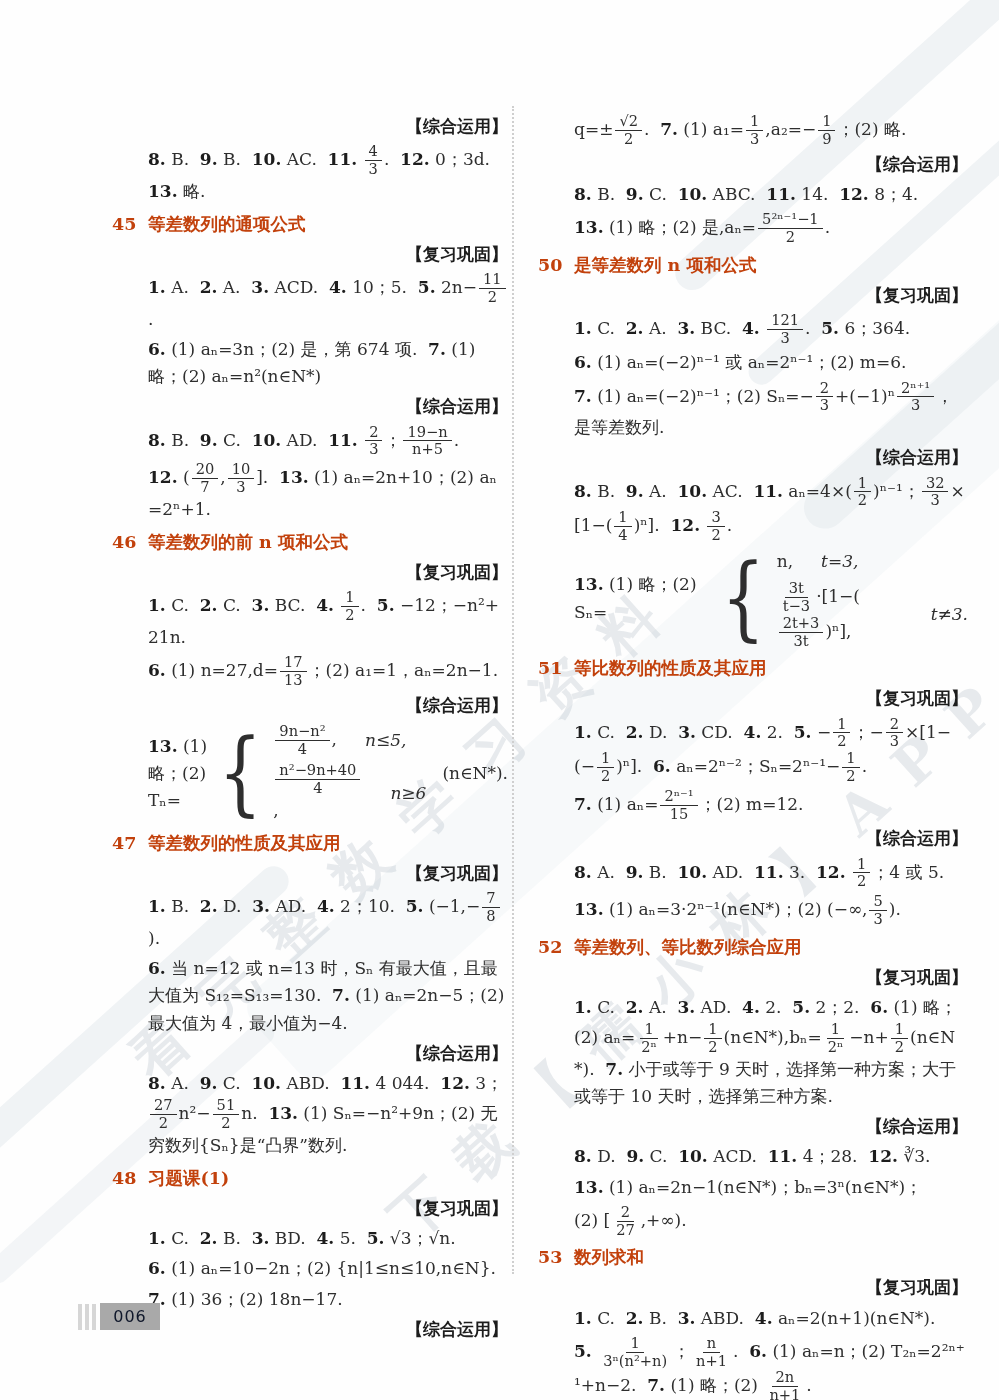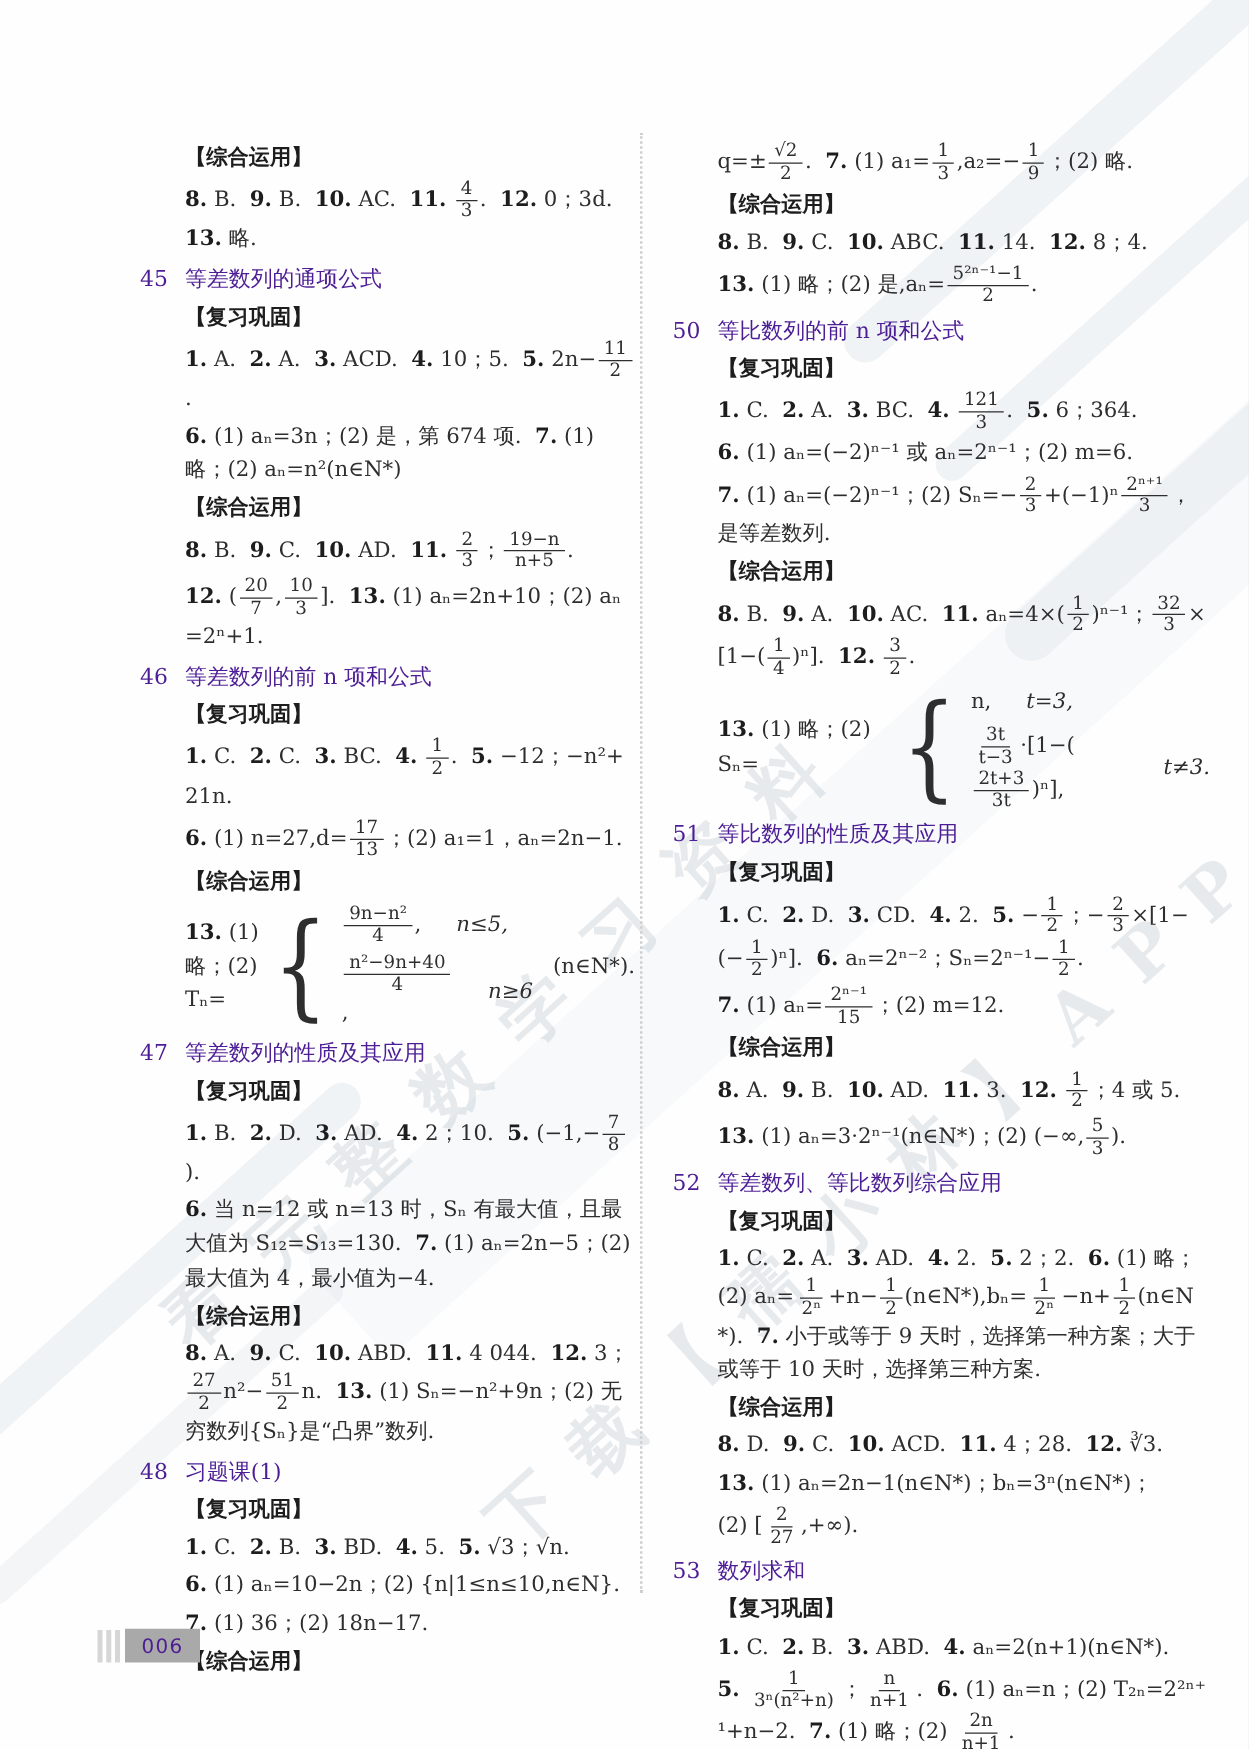--- a/index.html
+++ b/index.html
@@ -16,43 +16,43 @@
   .wm{position:absolute;z-index:1;color:rgba(138,156,170,0.20);font-weight:700;
       white-space:nowrap;transform:rotate(-42deg);transform-origin:left center;pointer-events:none;}
   .wm1{left:140px;top:1030px;font-size:56px;letter-spacing:34px;}
   .wm2{left:400px;top:1190px;font-size:56px;letter-spacing:30px;}
   
   .col{position:absolute;top:110px;z-index:2;font-size:17px;line-height:1.6;}
   .col-left{left:112px;width:396px;}
   .col-right{left:538px;width:430px;}
   .divider{position:absolute;left:512px;top:106px;height:1168px;border-left:2px dotted #cfcfcf;z-index:2;}
   
-  .sec-h{display:flex;font-weight:normal;font-size:17.5px;margin:5px 0 3px 0;color:#4c1d95;}
+  .sec-h{display:flex;font-weight:bold;font-size:17.5px;margin:5px 0 3px 0;color:#c2410c;}
   .sec-num{flex:none;width:36px;}
-  .sec-lab{font-weight:bold;padding-left:36px;margin:3px 0;color:#1d1d1d;}
+  .sec-lab{font-weight:bold;padding-left:36px;margin:3px 0;color:#1d1d1d;text-align:right;}
   .ln{padding-left:36px;margin:3px 0;white-space:pre-wrap;word-break:break-all;}
   b{font-weight:bold;color:#1d1d1d;}
   
   .frac{display:inline-flex;flex-direction:column;align-items:center;vertical-align:middle;
         margin:0 2px;font-size:0.86em;line-height:1.15;}
   .frac .nu{padding:0 4px;border-bottom:1.4px solid #2e2e2e;}
   .frac .de{padding:0 4px;}
   
   .pw{display:flex;align-items:center;padding-left:36px;margin:4px 0;}
   .pw-pre{white-space:pre-wrap;}
   .pw-brace{line-height:0.9;font-weight:400;margin:0 4px 0 2px;transform:scaleX(0.75);display:inline-block;color:#2e2e2e;}
   .pw-rows{display:flex;flex-direction:column;gap:5px;}
   .pw-row{display:flex;align-items:center;}
   .pw-c{margin-left:28px;font-style:italic;}
   .pw-note{margin-left:16px;}
   
   .foot{position:absolute;left:78px;top:1303px;display:flex;align-items:center;z-index:2;}
   .foot-bars{display:flex;gap:3px;margin-right:4px;}
   .foot-bars i{display:block;width:4px;height:26px;background:#d6d6d6;}
-  .pagenum{width:60px;height:27px;background:#a9a9a9;color:#4c1d95;font-family:"DejaVu Sans",sans-serif;
+  .pagenum{width:60px;height:27px;background:#a9a9a9;color:#0f172a;font-family:"DejaVu Sans",sans-serif;
            font-size:16px;display:flex;align-items:center;justify-content:center;letter-spacing:1px;}
 </style>
 </head>
 <body>
 
 <div class="page">
   <div class="rb rb1"></div>
   <div class="rb rb2"></div>
   <div class="rb rb3"></div>
   <div class="rb rb4"></div>
@@ -124,21 +124,21 @@
       <div class="sec-lab">【综合运用】</div>
     </div>
   <div class="divider"></div>
   <div class="col col-right" id="col-right">
       <div class="ln">q=±<span class="frac"><span class="nu">√2</span><span class="de">2</span></span>.  <b>7.</b> (1) a₁=<span class="frac"><span class="nu">1</span><span class="de">3</span></span>,a₂=−<span class="frac"><span class="nu">1</span><span class="de">9</span></span>；(2) 略.</div>
       <div class="sec-lab">【综合运用】</div>
       <div class="ln"><b>8.</b> B.  <b>9.</b> C.  <b>10.</b> ABC.  <b>11.</b> 14.  <b>12.</b> 8；4.</div>
       <div class="ln"><b>13.</b> (1) 略；(2) 是,aₙ=<span class="frac"><span class="nu">5²ⁿ⁻¹−1</span><span class="de">2</span></span>.</div>
       <div class="sec-h">
         <span class="sec-num">50</span>
-        <span>等比数列的前 n 项和公式</span>
+        <span>是等差数列 n 项和公式</span>
       </div>
       <div class="sec-lab">【复习巩固】</div>
       <div class="ln"><b>1.</b> C.  <b>2.</b> A.  <b>3.</b> BC.  <b>4.</b> <span class="frac"><span class="nu">121</span><span class="de">3</span></span>.  <b>5.</b> 6；364.</div>
       <div class="ln"><b>6.</b> (1) aₙ=(−2)ⁿ⁻¹ 或 aₙ=2ⁿ⁻¹；(2) m=6.</div>
       <div class="ln"><b>7.</b> (1) aₙ=(−2)ⁿ⁻¹；(2) Sₙ=−<span class="frac"><span class="nu">2</span><span class="de">3</span></span>+(−1)ⁿ<span class="frac"><span class="nu">2ⁿ⁺¹</span><span class="de">3</span></span>，是等差数列.</div>
       <div class="sec-lab">【综合运用】</div>
       <div class="ln"><b>8.</b> B.  <b>9.</b> A.  <b>10.</b> AC.  <b>11.</b> aₙ=4×(<span class="frac"><span class="nu">1</span><span class="de">2</span></span>)ⁿ⁻¹；<span class="frac"><span class="nu">32</span><span class="de">3</span></span>×[1−(<span class="frac"><span class="nu">1</span><span class="de">4</span></span>)ⁿ].  <b>12.</b> <span class="frac"><span class="nu">3</span><span class="de">2</span></span>.</div>
       <div class="pw">
         <span class="pw-pre"><b>13.</b> (1) 略；(2) Sₙ=</span>
         <span class="pw-brace" style="font-size: 92px;">{</span>

